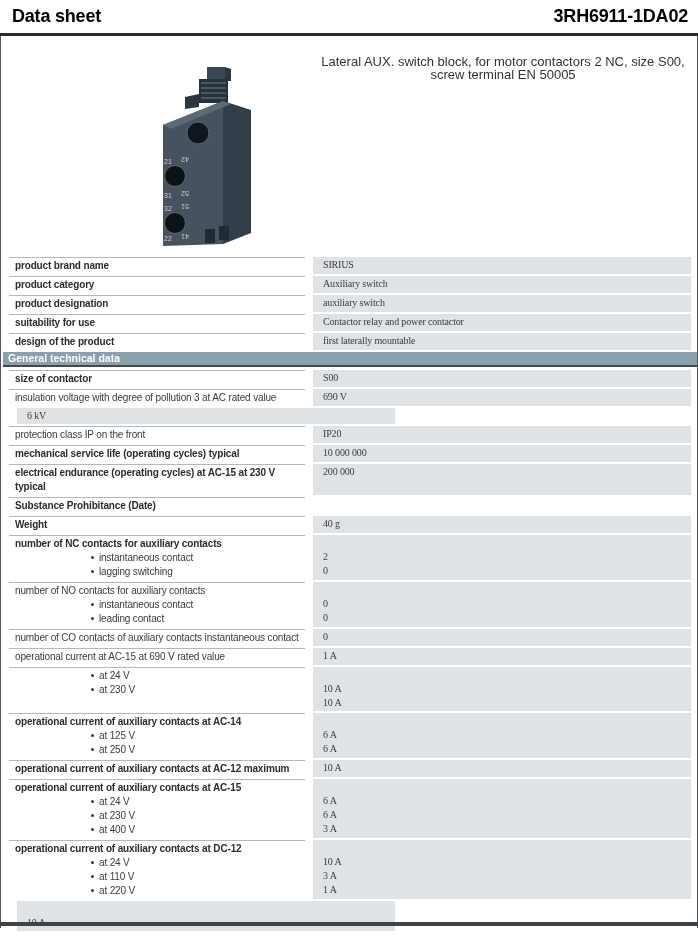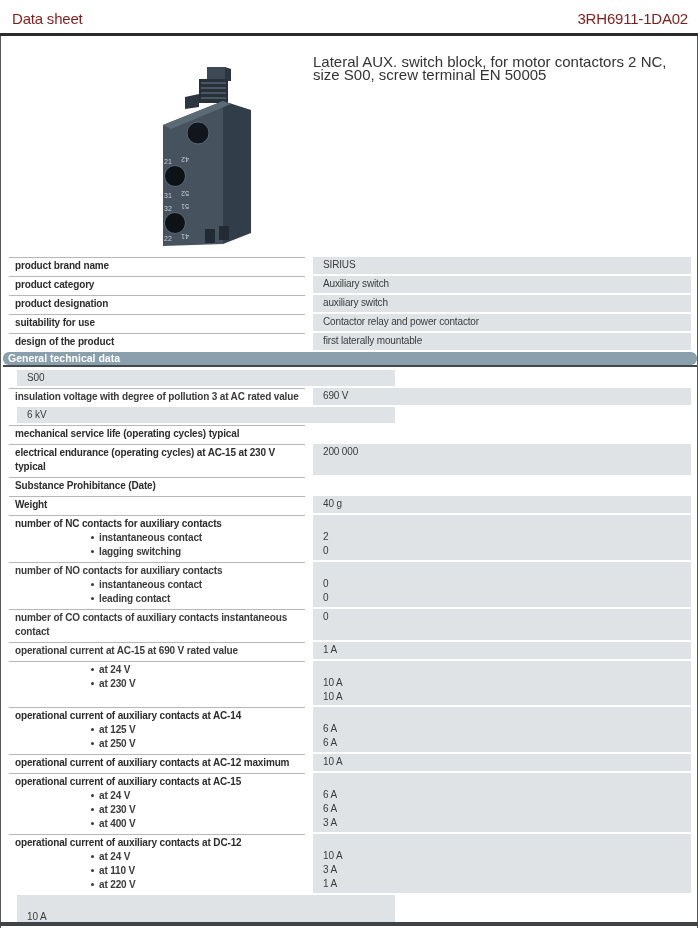--- a/index.html
+++ b/index.html
@@ -4,42 +4,42 @@
 <style>
   * { margin:0; padding:0; box-sizing:border-box; }
   html,body { background:#fff; }
   body { font-family:"Liberation Sans", sans-serif; color:#3b3b3b; }
   .page { position:relative; width:698px; height:936px; background:#fff; overflow:hidden; }
 
   
   .hdr { position:absolute; top:0; left:0; width:698px; height:33px;
          display:flex; justify-content:space-between; align-items:flex-end;
          padding:0 10px 6px 12px; }
-  .hdr-title, .hdr-mlfb { font-size:15px; font-weight:normal; color:#7f1d1d; letter-spacing:-0.2px; }
+  .hdr-title, .hdr-mlfb { font-size:18px; font-weight:bold; color:#000000; letter-spacing:-0.2px; }
   .hdr-rule { position:absolute; top:33px; left:0; width:698px; height:3px; background:#2b2b2b; }
 
   
   .content { position:absolute; top:36px; left:0; width:698px; height:892px;
              border-left:1px solid #55585a; border-right:1px solid #55585a; }
   .bottom-rule { position:absolute; left:-1px; top:886px; width:698px; height:4px; background:#3e4347; }
 
   
   .product-img { position:absolute; left:160px; top:27px; width:96px; height:185px; }
   .product-desc { position:absolute; left:312px; top:19px; width:380px;
-                  font-size:15px; line-height:13px; color:#333; }
+                  font-size:13px; line-height:13px; color:#333;text-align:center; }
 
   
   .spec-table { position:absolute; left:2px; top:221px; width:694px; font-size:10px; letter-spacing:-0.15px; }
   .section-bar { width:694px; height:13px; line-height:13px; background:#8aa0ac; color:#fff;
-                 font-weight:bold; font-size:10.5px; padding-left:5px; letter-spacing:0;border-radius:6px; }
+                 font-weight:bold; font-size:10.5px; padding-left:5px; letter-spacing:0; }
   .section-underline { width:694px; height:2px; background:#43484c; margin-bottom:3px; }
   .trow { display:flex; align-items:stretch; margin:0 8px 2px 6px; width:682px; }
   .lcol { width:296px; border-top:1px solid #b4b8ba; padding:1px 4px 1px 6px; }
-  .vcol { width:378px; margin-left:8px; background:#dfe3e6; padding:1px 4px 1px 10px; }
-  .lline { min-height:14px; line-height:14px; color:#3b3b3b;font-weight:bold; }
+  .vcol { width:378px; margin-left:8px; background:#dfe3e6; padding:1px 4px 1px 10px;font-family:Liberation Serif, serif; }
+  .lline { min-height:14px; line-height:14px; color:#3b3b3b; }
   .lline.b { font-weight:bold; color:#2c2c2c; }
   .vline { min-height:14px; line-height:14px; color:#3b3b3b; }
   .dot { display:inline-block; width:3px; height:3px; border-radius:50%; background:#3a3a3a;
          margin:0 5px 2px 76px; vertical-align:middle; }
 </style>
 </head>
 <body>
 
 <div class="page">
 
@@ -125,40 +125,54 @@
           <div class="lcol">
             <div class="lline b">design of the product</div>
           </div>
           <div class="vcol">
             <div class="vline">first laterally mountable</div>
           </div>
         </div>
         <div class="section-bar">General technical data</div>
         <div class="section-underline"></div>
         <div class="trow">
+          <div class="lcol">
+            <div class="lline b">size of contactor</div>
+          </div>
           <div class="vcol">
             <div class="vline">S00</div>
           </div>
         </div>
         <div class="trow">
           <div class="lcol">
             <div class="lline">insulation voltage with degree of pollution 3 at AC rated value</div>
           </div>
           <div class="vcol">
             <div class="vline">690 V</div>
           </div>
         </div>
         <div class="trow">
           <div class="vcol">
             <div class="vline">6 kV</div>
           </div>
         </div>
         <div class="trow">
           <div class="lcol">
+            <div class="lline">protection class IP on the front</div>
+          </div>
+          <div class="vcol">
+            <div class="vline">IP20</div>
+          </div>
+        </div>
+        <div class="trow">
+          <div class="lcol">
             <div class="lline b">mechanical service life (operating cycles) typical</div>
+          </div>
+          <div class="vcol">
+            <div class="vline">10 000 000</div>
           </div>
         </div>
         <div class="trow">
           <div class="lcol">
             <div class="lline b">electrical endurance (operating cycles) at AC-15 at 230 V typical</div>
           </div>
           <div class="vcol">
             <div class="vline">200 000</div>
           </div>
         </div>

